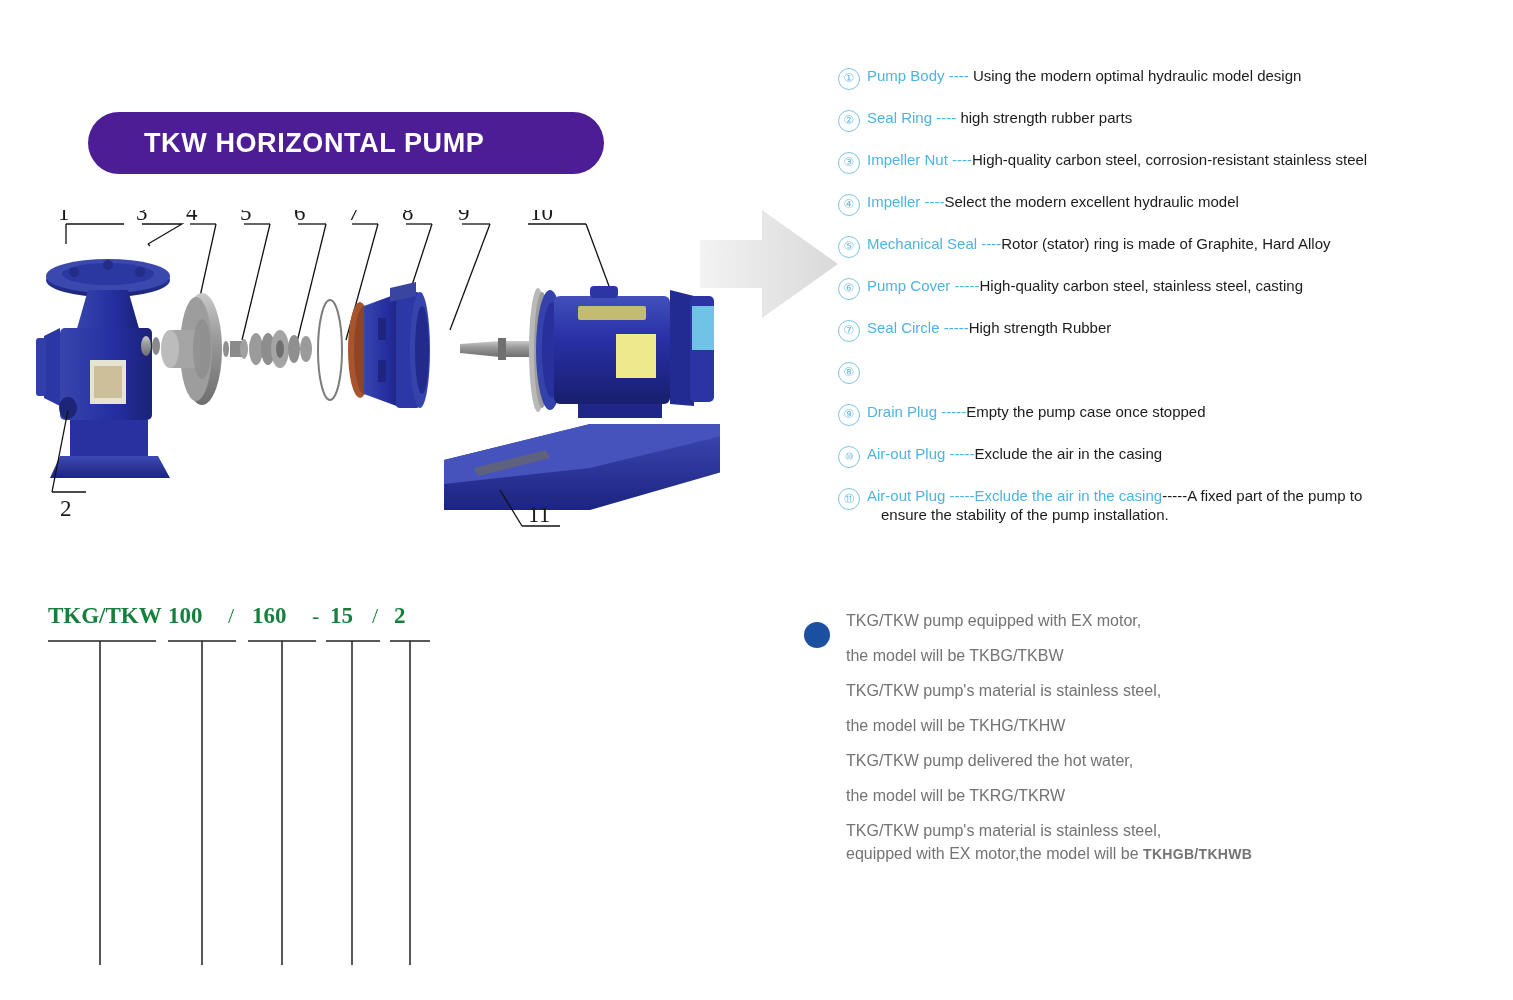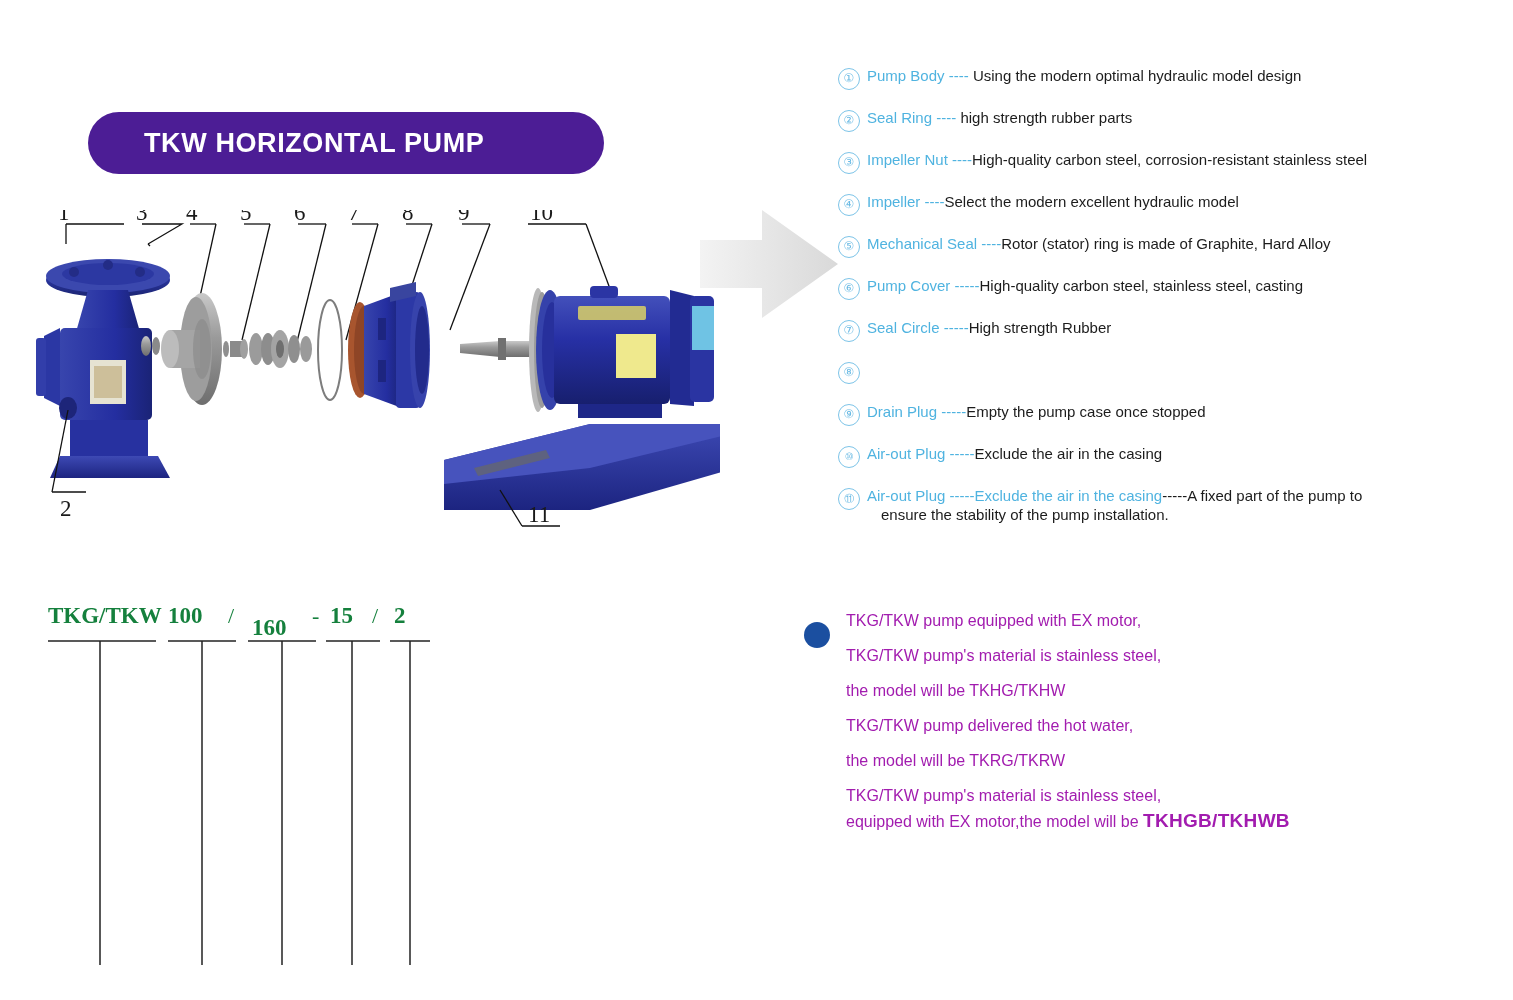--- a/index.html
+++ b/index.html
@@ -64,25 +64,25 @@
   .mc-token.bold{font-weight:bold;font-size:23px;}
 
   
   .notes{position:absolute;left:800px;top:612px;width:620px;}
   .notes-dot{
     position:absolute;left:4px;top:10px;width:26px;height:26px;border-radius:50%;
     background:#1b4fa0;
   }
   .notes-body{margin-left:46px;}
   .note-line{
-    font-size:16px;color:#a21caf;margin-bottom:17px;white-space:nowrap;
+    font-size:16px;color:#737373;margin-bottom:17px;white-space:nowrap;
     font-family:"Liberation Sans", sans-serif;
   }
   .note-line.tight{margin-bottom:5px;}
-  .note-line .bigmodel{font-weight:bold;font-size:19px;letter-spacing:.3px;}
+  .note-line .bigmodel{font-weight:bold;font-size:14px;letter-spacing:.3px;}
 </style>
 </head>
 <body>
 
 <div class="page">
 
   <div class="title-banner">
     <div class="t">TKW HORIZONTAL PUMP</div>
   </div>
 
@@ -324,21 +324,21 @@
       </div>
     </div>
 
   </div>
 
   <div class="modelcode">
 
     <div class="mc-token bold" style="left:18px;top:8px;">TKG/TKW</div>
     <div class="mc-token bold" style="left:138px;top:8px;">100</div>
     <div class="mc-token" style="left:198px;top:8px;">/</div>
-    <div class="mc-token bold" style="left:222px;top:20px;">160</div>
+    <div class="mc-token bold" style="left:222px;top:8px;">160</div>
     <div class="mc-token" style="left:282px;top:8px;">-</div>
     <div class="mc-token bold" style="left:300px;top:8px;">15</div>
     <div class="mc-token" style="left:342px;top:8px;">/</div>
     <div class="mc-token bold" style="left:364px;top:8px;">2</div>
 
     <svg width="700" height="370" viewBox="0 0 700 370" style="position:absolute;left:0;top:0;" xmlns="http://www.w3.org/2000/svg">
       <g stroke="#222" stroke-width="1.5" fill="none">
 
         <line x1="18" y1="46" x2="126" y2="46"></line>
         <line x1="138" y1="46" x2="206" y2="46"></line>
@@ -358,20 +358,21 @@
         <path d="M380 732 L398 732"></path>
       </g>
     </svg>
 
   </div>
 
   <div class="notes">
     <div class="notes-dot"></div>
     <div class="notes-body">
       <div class="note-line">TKG/TKW pump equipped with EX motor,</div>
+      <div class="note-line">the model will be TKBG/TKBW</div>
       <div class="note-line">TKG/TKW pump's material is stainless steel,</div>
       <div class="note-line">the model will be TKHG/TKHW</div>
       <div class="note-line">TKG/TKW pump delivered the hot water,</div>
       <div class="note-line">the model will be TKRG/TKRW</div>
       <div class="note-line tight">TKG/TKW pump's material is stainless steel,</div>
       <div class="note-line"><span>equipped with EX motor,the model will be </span><span class="bigmodel">TKHGB/TKHWB</span></div>
     </div>
   </div>
 
 </div>

